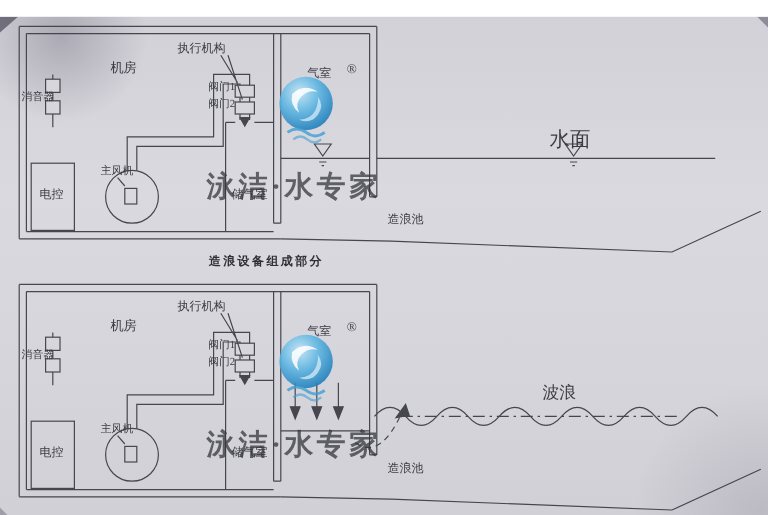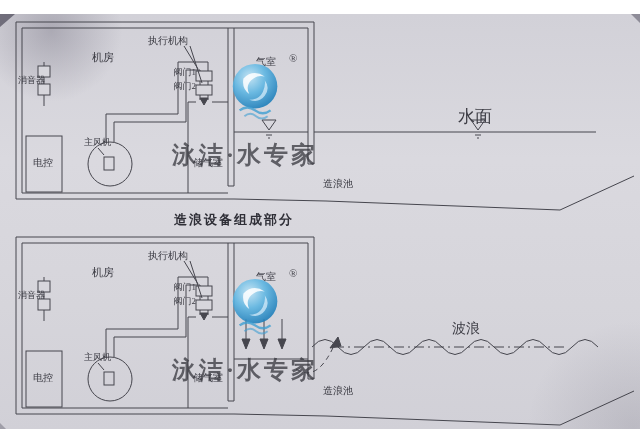--- a/index.html
+++ b/index.html
@@ -14,21 +14,21 @@
   }
   .corner{position:absolute;width:0;height:0;}
   .corner.tl{left:0;top:0;border-left:15px solid #4c4958;border-bottom:13px solid transparent;opacity:.7;}
   .corner.tr{right:0;top:0;border-right:9px solid #565364;border-bottom:9px solid transparent;opacity:.55;}
   .corner.bl{left:0;bottom:0;border-left:8px solid #545262;border-top:8px solid transparent;opacity:.4;}
   .diagram{position:absolute;left:0;width:640px;}
   .diagram.top{top:0;height:215px;}
   .diagram.bottom{top:215px;height:214px;}
   .art{position:absolute;left:0;top:0;}
   .lbl{position:absolute;color:#3b3b43;white-space:nowrap;line-height:1.1;}
-  .title{position:absolute;color:#2f2f37;font-weight:bold;letter-spacing:2px;font-size:13px;}
+  .title{position:absolute;color:#2f2f37;font-weight:bold;letter-spacing:2px;font-size:10px;}
   .wm-logo{position:absolute;left:226px;top:46px;}
   .wm-reg{position:absolute;left:289px;top:38px;font-size:11px;color:#2b2b33;opacity:.85;}
   .wm-text{
     position:absolute;left:172px;top:125px;font-size:24px;font-weight:bold;
     color:#35353c;opacity:.74;letter-spacing:3px;
   }
 </style>
 </head>
 <body>
 

